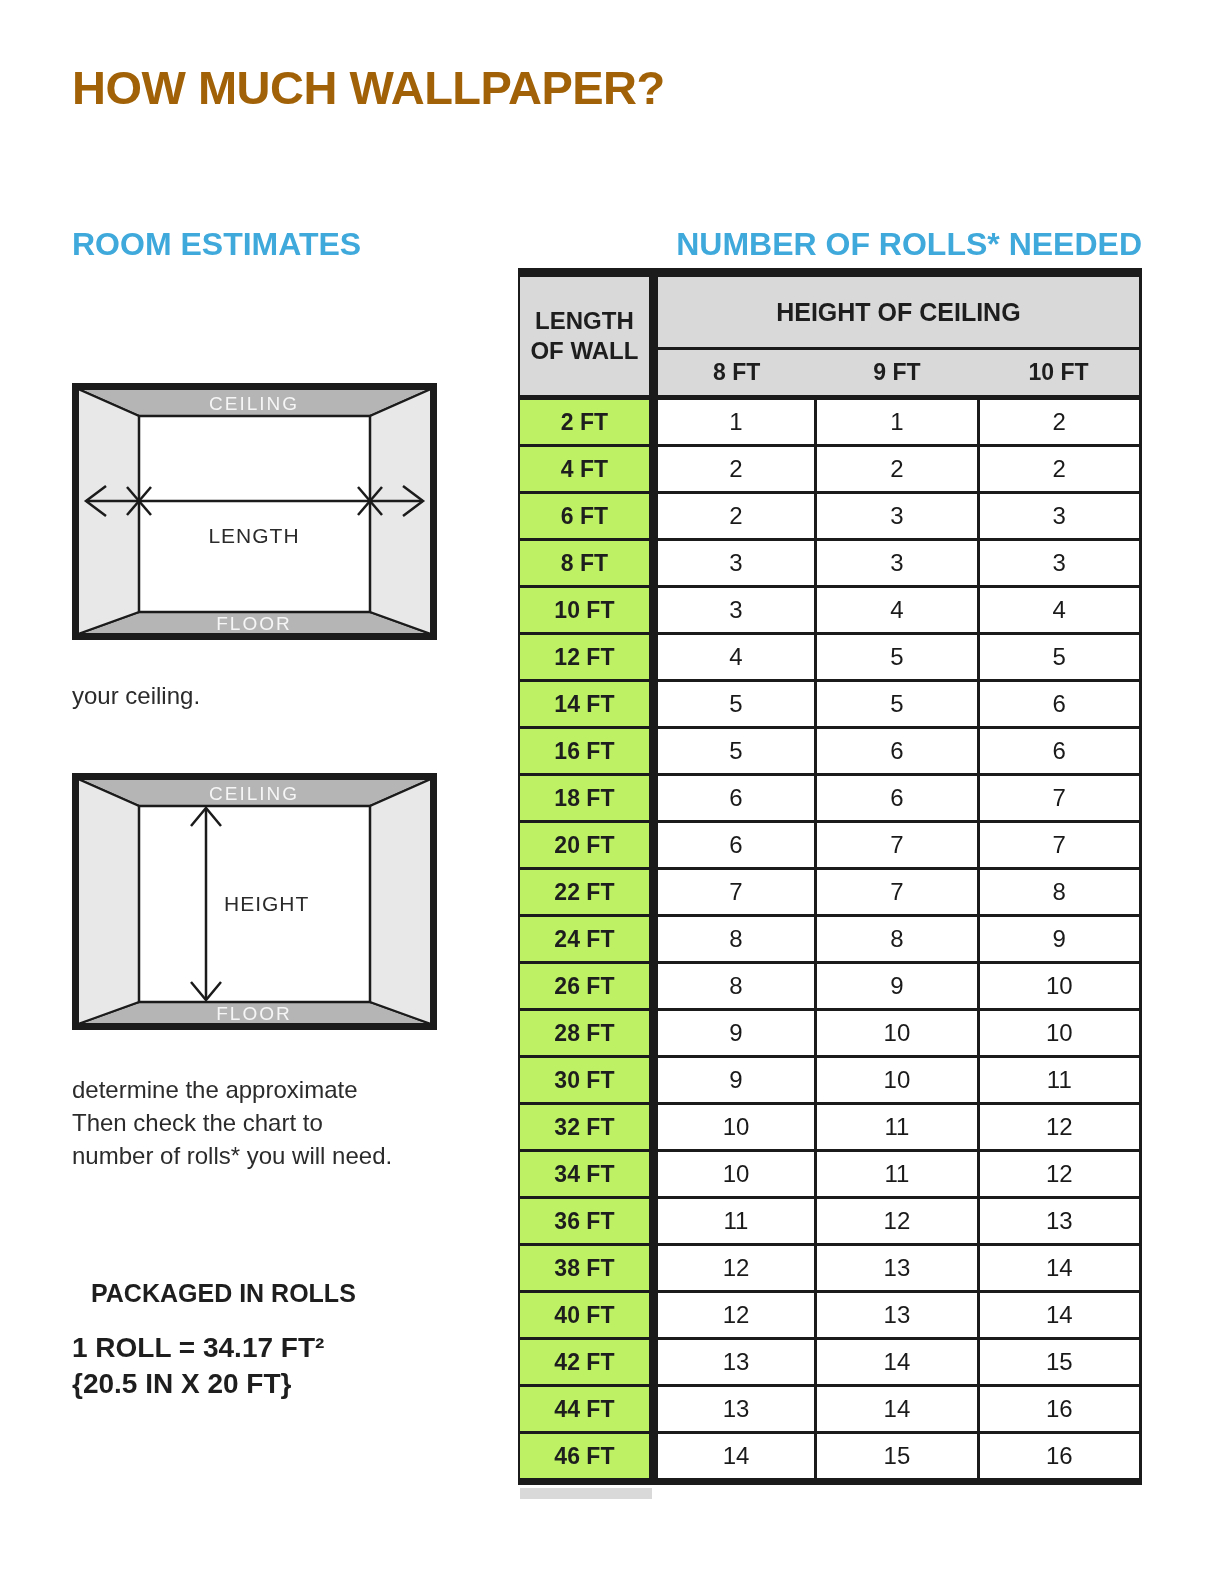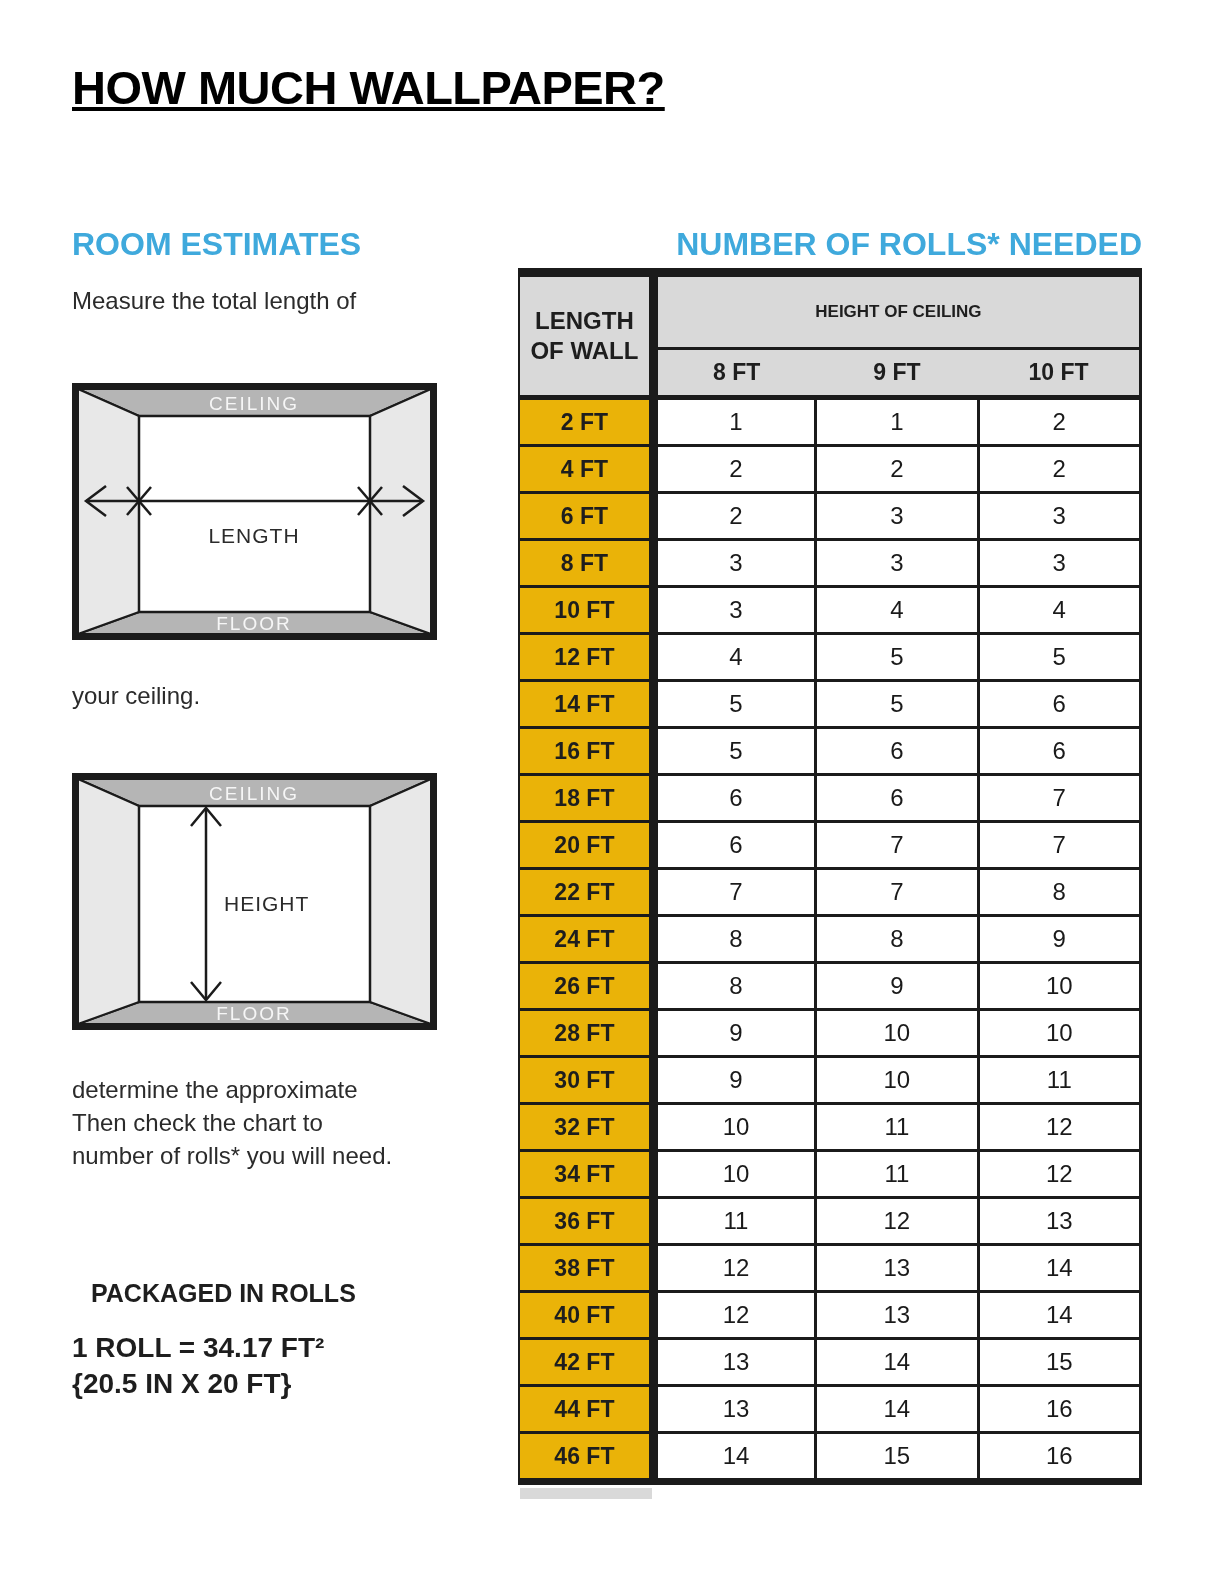--- a/index.html
+++ b/index.html
@@ -2,21 +2,21 @@
 <html><head>
 <meta charset="utf-8">
 <style>
   html,body{margin:0;padding:0;background:#ffffff;}
   .page{
     position:relative;width:1214px;height:1571px;background:#ffffff;
     font-family:"Liberation Sans", sans-serif;color:#232323;overflow:hidden;
   }
   .title{
     position:absolute;left:72px;top:60px;font-size:47px;font-weight:bold;
-    letter-spacing:-0.5px;color:#000000;white-space:nowrap;text-decoration:underline;
+    letter-spacing:-0.5px;color:#a16207;white-space:nowrap;
   }
   .section-heading{
     position:absolute;font-size:32px;font-weight:bold;color:#3fa9dc;white-space:nowrap;
   }
   .h-left{left:72px;top:226px;}
   .h-right{left:518px;top:226px;width:624px;text-align:right;}
   .para{
     position:absolute;left:72px;font-size:24px;line-height:33px;color:#2b2b2b;
   }
   .p1{top:284px;}
@@ -44,29 +44,29 @@
     border-right:3px solid #1b1b1b;border-bottom:7px solid #1b1b1b;
     font-family:"Liberation Sans", sans-serif;
   }
   .rolls-table th,.rolls-table td{padding:0;text-align:center;vertical-align:middle;}
   .corner-cell{
     background:#d9d9d9;border-right:9px solid #1b1b1b;border-bottom:5px solid #1b1b1b;
     font-size:24px;font-weight:bold;line-height:30px;color:#1e1e1e;
   }
   .group-cell{
     background:#d9d9d9;border-bottom:3px solid #1b1b1b;height:70px;
-    font-size:17px;font-weight:bold;color:#1e1e1e;
+    font-size:25px;font-weight:bold;color:#1e1e1e;
   }
   .sub-cell{
     background:#d9d9d9;border-bottom:5px solid #1b1b1b;height:45px;
     font-size:23px;font-weight:bold;color:#1e1e1e;
   }
   .rolls-table tbody td{height:44px;border-bottom:3px solid #1b1b1b;}
   .rowlabel{
-    background:#eab308;border-right:9px solid #1b1b1b;
+    background:#bef264;border-right:9px solid #1b1b1b;
     font-size:23px;font-weight:bold;color:#1e1e1e;
   }
   .val{background:#ffffff;font-size:24px;color:#1a1a1a;border-left:3px solid #1b1b1b;}
   .val:first-of-type{border-left:none;}
   .table-stub{
     position:absolute;left:520px;top:1488px;width:132px;height:11px;background:#d9d9d9;
   }
   .svg-room-label{fill:#f6f6f6;letter-spacing:2px;font-size:19px;}
   .svg-dim-label{fill:#2b2b2b;font-size:21px;letter-spacing:1px;}
 </style>
@@ -74,21 +74,20 @@
 <body>
 
 <div class="page">
 
   <div class="title">HOW MUCH WALLPAPER?</div>
 
   <div class="section-heading h-left">ROOM ESTIMATES</div>
   <div class="section-heading h-right">NUMBER OF ROLLS* NEEDED</div>
 
   <div class="para p1">
-    <div>Measure the total length of</div>
   </div>
 
   <div class="diagram d1">
     <svg width="365" height="257" viewBox="0 0 365 257" xmlns="http://www.w3.org/2000/svg">
       <rect x="3" y="3" width="359" height="251" fill="#ffffff" stroke="#1b1b1b" stroke-width="6"></rect>
       <polygon points="6,6 359,6 298,33 67,33" fill="#b5b5b5" stroke="#1b1b1b" stroke-width="2"></polygon>
       <polygon points="6,251 359,251 298,229 67,229" fill="#b5b5b5" stroke="#1b1b1b" stroke-width="2"></polygon>
       <polygon points="6,6 67,33 67,229 6,251" fill="#e8e8e8" stroke="#1b1b1b" stroke-width="2"></polygon>
       <polygon points="359,6 298,33 298,229 359,251" fill="#e8e8e8" stroke="#1b1b1b" stroke-width="2"></polygon>
       <rect x="67" y="33" width="231" height="196" fill="#ffffff" stroke="#1b1b1b" stroke-width="2.5"></rect>

